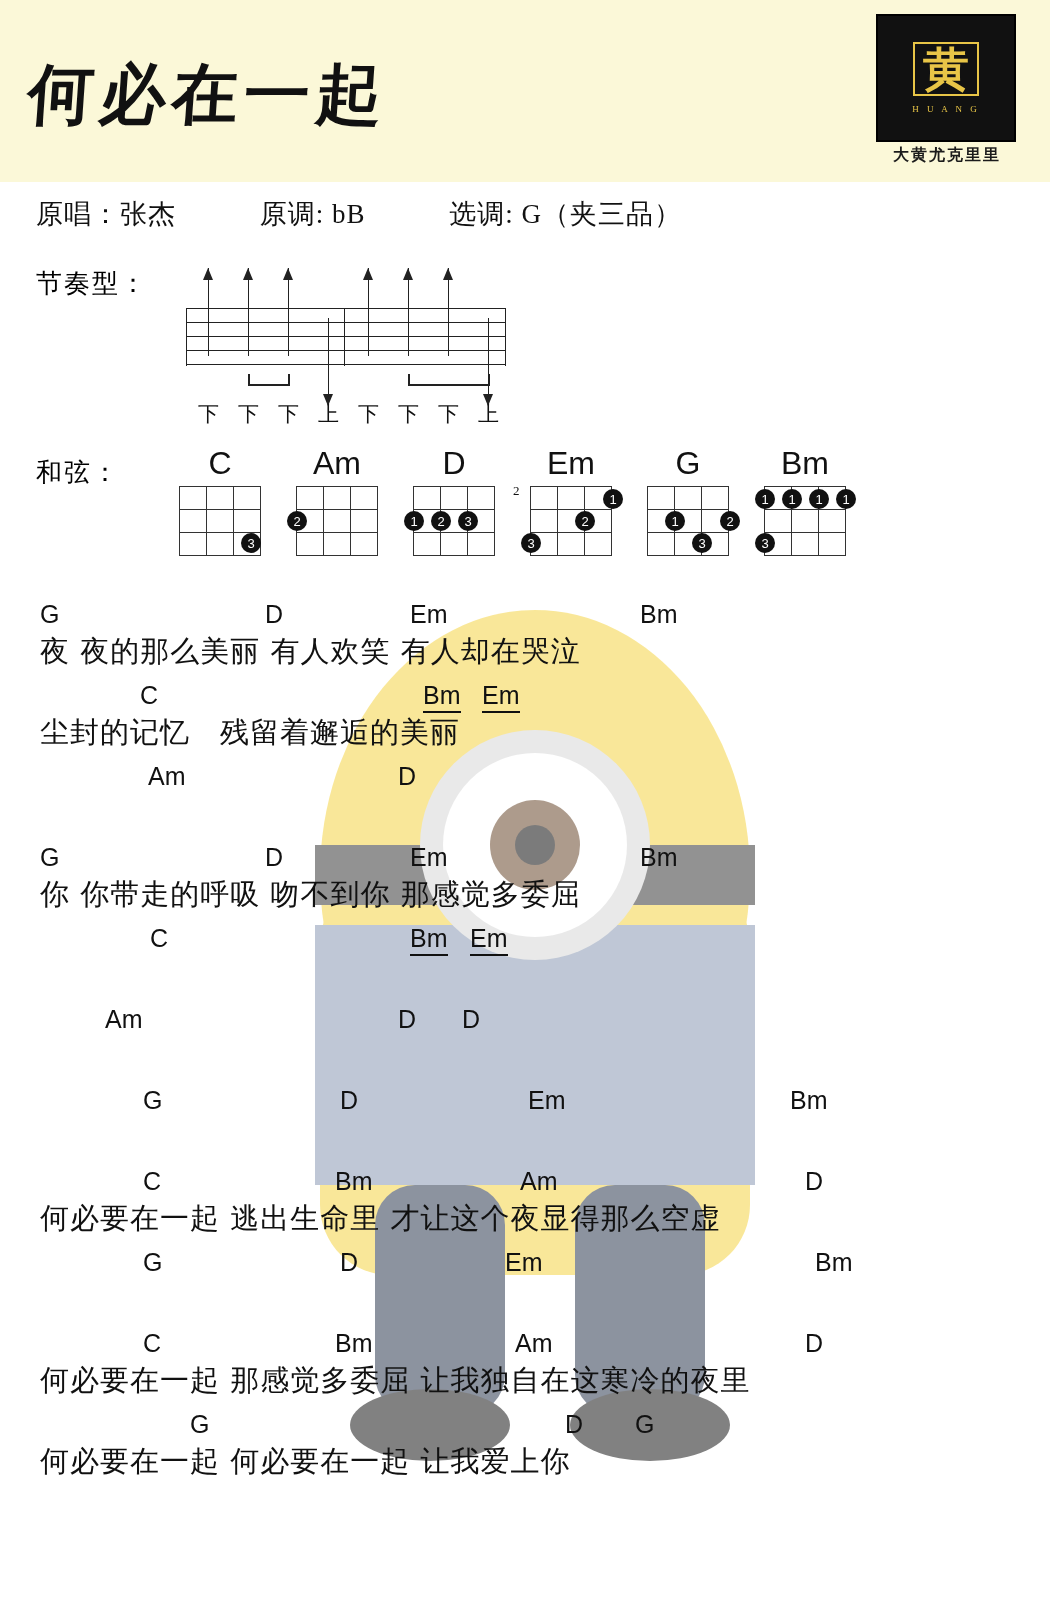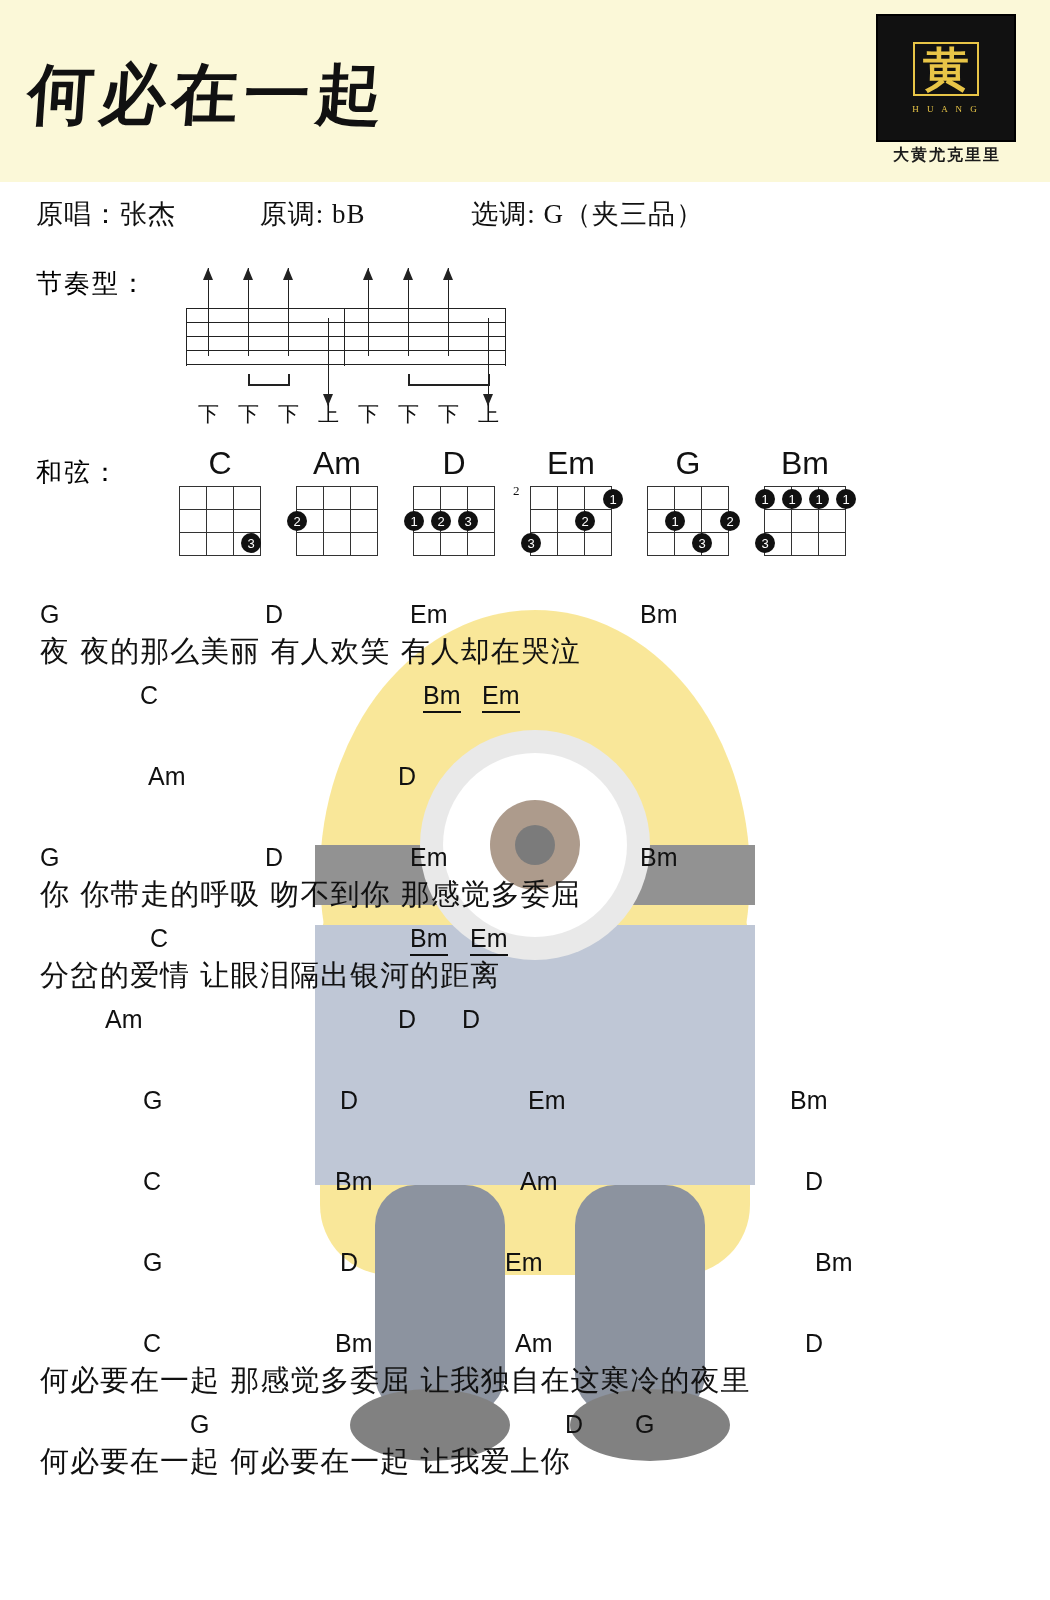--- a/index.html
+++ b/index.html
@@ -39,21 +39,21 @@
     font-size:16px;font-weight:bold;color:#1b1b1b;letter-spacing:2px;
   }
 
   
   .meta{
     position:absolute;left:36px;top:196px;width:980px;
     font-size:27px;color:#111;letter-spacing:1px;
   }
   .meta span{display:inline-block;}
   .meta .m2{margin-left:76px;}
-  .meta .m3{margin-left:98px;}
+  .meta .m3{margin-left:76px;}
 
   
   .rhythm-label{position:absolute;left:36px;top:266px;font-size:26px;letter-spacing:2px;}
   .rhythm-box{position:absolute;left:186px;top:308px;width:320px;height:58px;}
   .rhythm-box .staff{position:absolute;left:0;right:0;height:1px;background:#222;}
   .rhythm-bar{position:absolute;top:0;width:1px;height:58px;background:#222;}
   .arrow{position:absolute;width:1px;background:#222;}
   .arrow.up{height:88px;top:-40px;}
   .arrow.down{height:88px;top:10px;}
   .arrow.up::after{
@@ -279,20 +279,21 @@
       </div>
       <div class="lyricrow">夜 夜的那么美丽 有人欢笑 有人却在哭泣</div>
     </div>
 
     <div class="line-block">
       <div class="chordrow">
         <span style="left:140px">C</span>
         <span class="ul" style="left:423px">Bm</span>
         <span class="ul" style="left:482px">Em</span>
       </div>
+      <div class="lyricrow">尘封的记忆　残留着邂逅的美丽</div>
     </div>
 
     <div class="line-block">
       <div class="chordrow">
         <span style="left:148px">Am</span>
         <span style="left:398px">D</span>
       </div>
     </div>
 
     <div class="line-block">
@@ -304,21 +305,20 @@
       </div>
       <div class="lyricrow">你 你带走的呼吸 吻不到你 那感觉多委屈</div>
     </div>
 
     <div class="line-block">
       <div class="chordrow">
         <span style="left:150px">C</span>
         <span class="ul" style="left:410px">Bm</span>
         <span class="ul" style="left:470px">Em</span>
       </div>
-      <div class="lyricrow">分岔的爱情 让眼泪隔出银河的距离</div>
     </div>
 
     <div class="line-block">
       <div class="chordrow">
         <span style="left:105px">Am</span>
         <span style="left:398px">D</span>
         <span style="left:462px">D</span>
       </div>
     </div>
 
@@ -331,20 +331,21 @@
       </div>
     </div>
 
     <div class="line-block">
       <div class="chordrow">
         <span style="left:143px">C</span>
         <span style="left:335px">Bm</span>
         <span style="left:520px">Am</span>
         <span style="left:805px">D</span>
       </div>
+      <div class="lyricrow">何必要在一起 逃出生命里 才让这个夜显得那么空虚</div>
     </div>
 
     <div class="line-block">
       <div class="chordrow">
         <span style="left:143px">G</span>
         <span style="left:340px">D</span>
         <span style="left:505px">Em</span>
         <span style="left:815px">Bm</span>
       </div>
     </div>

